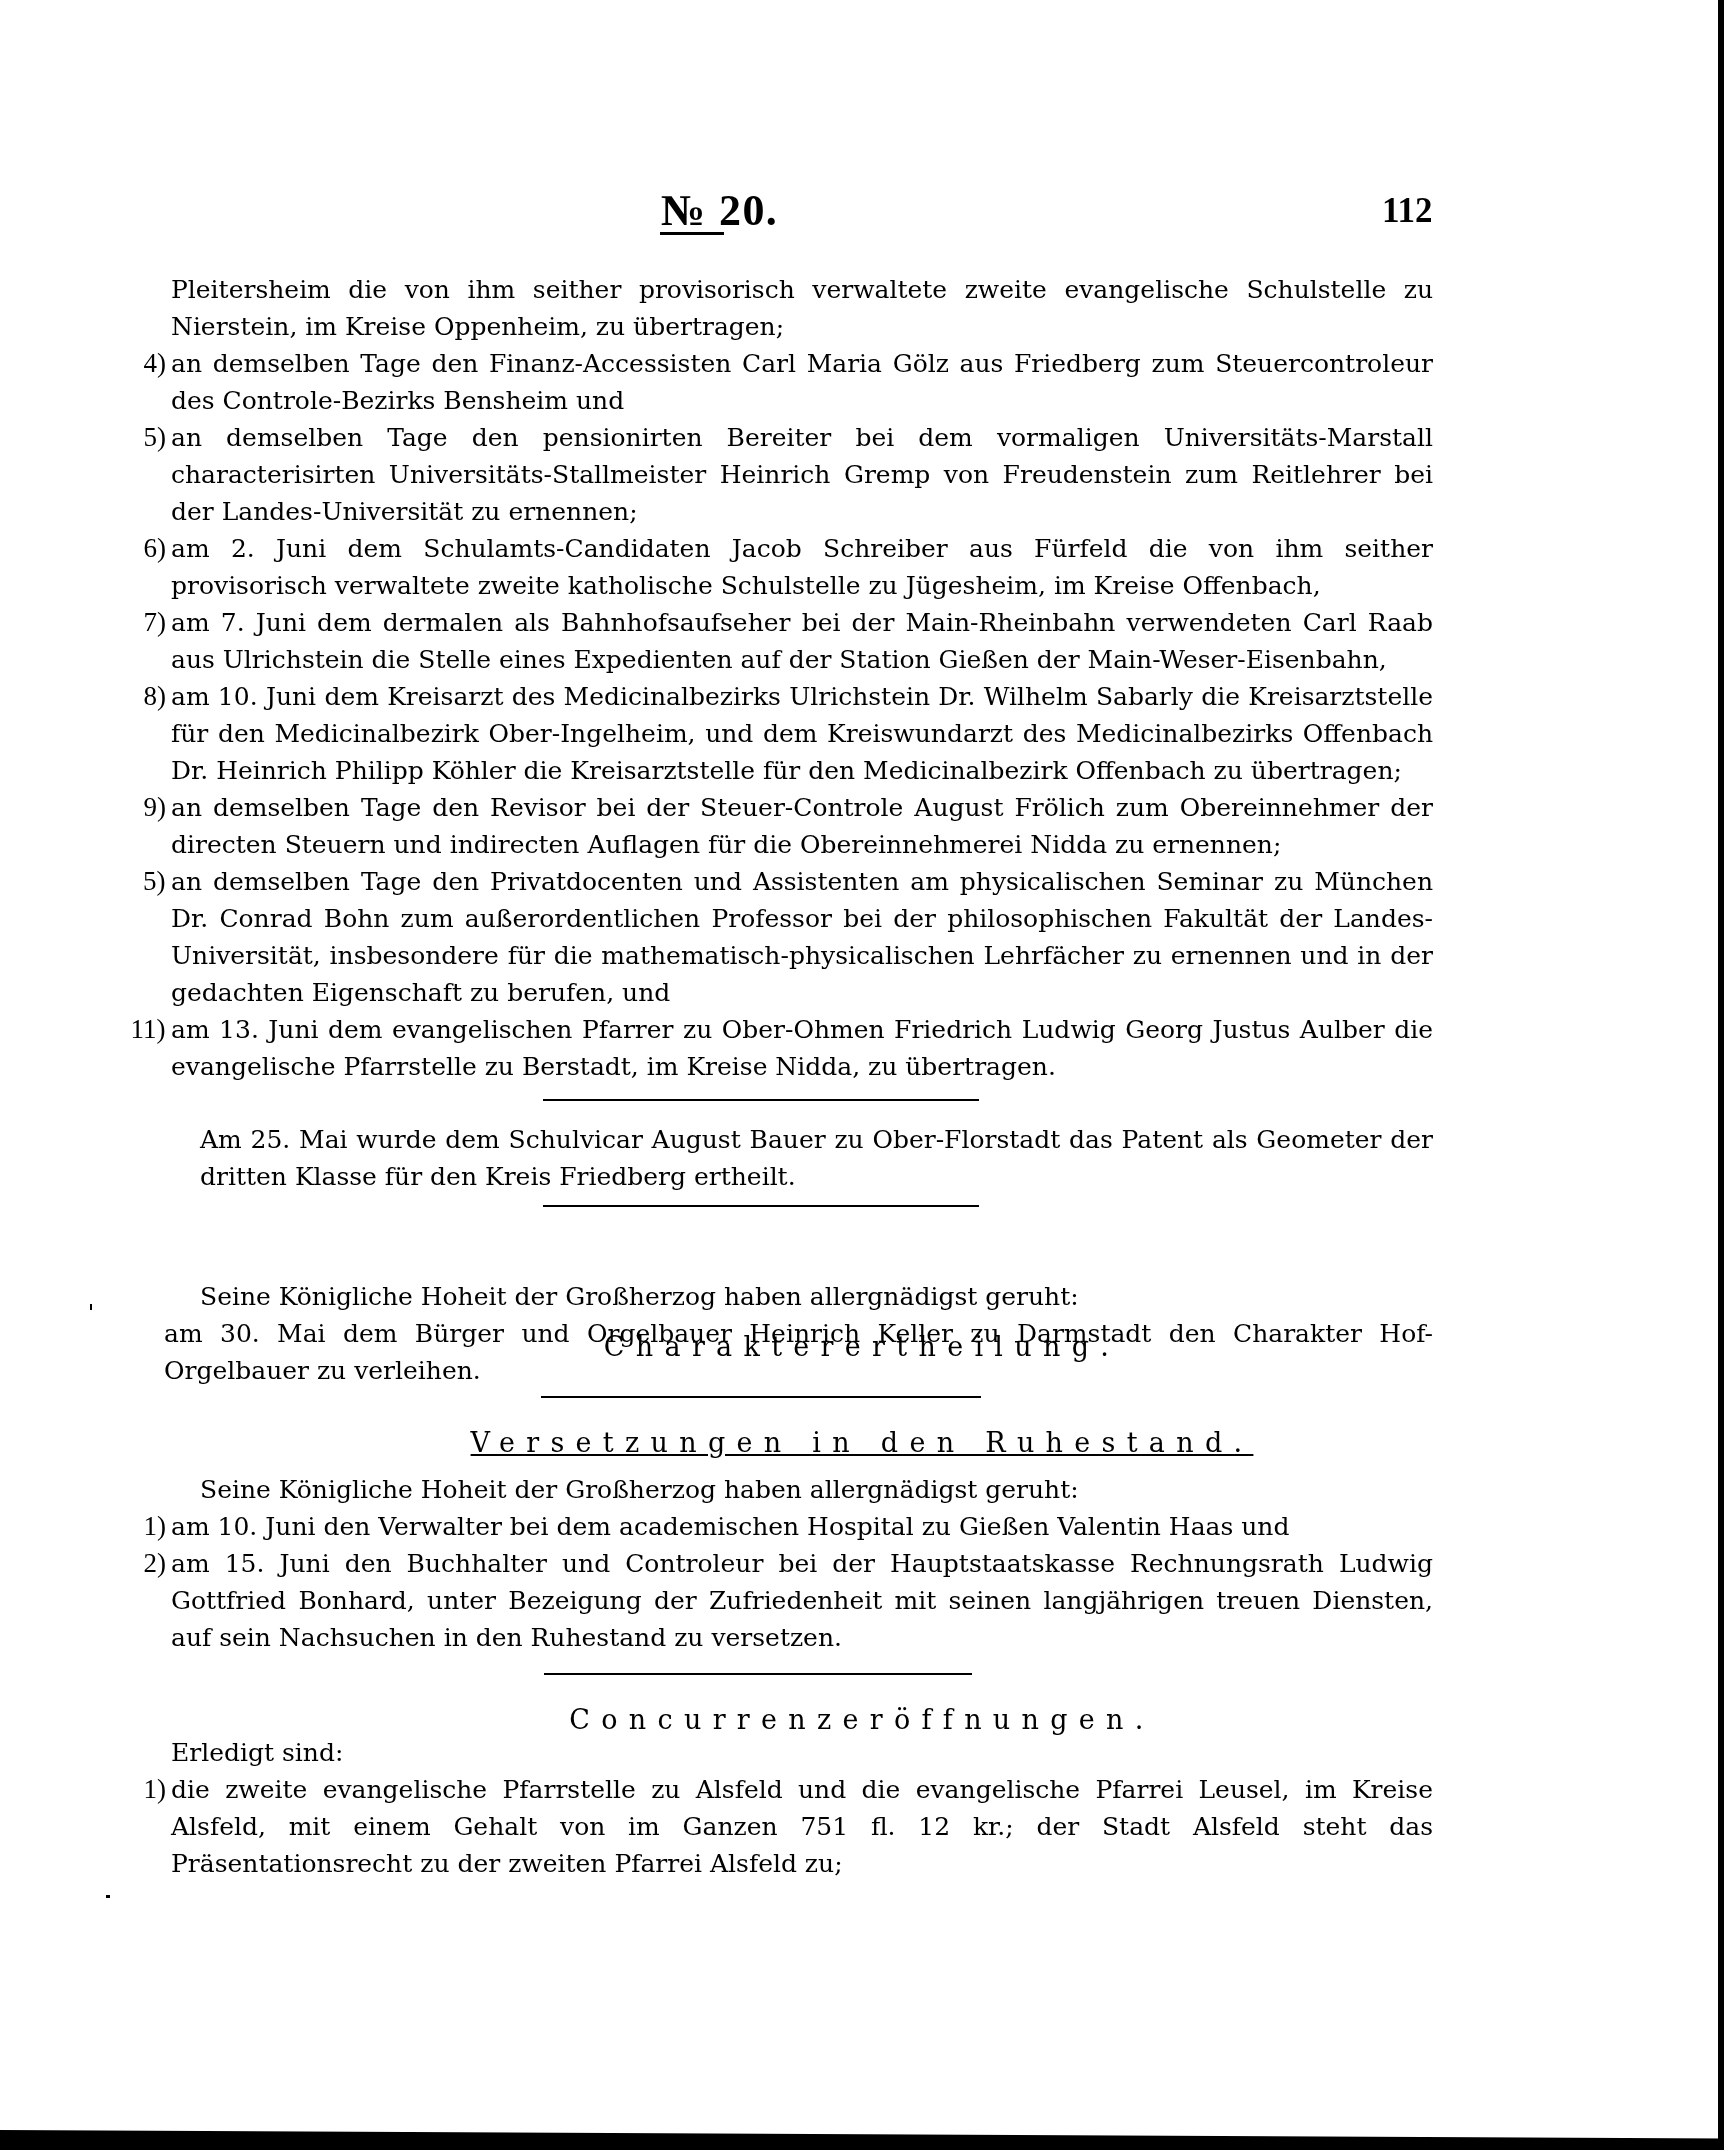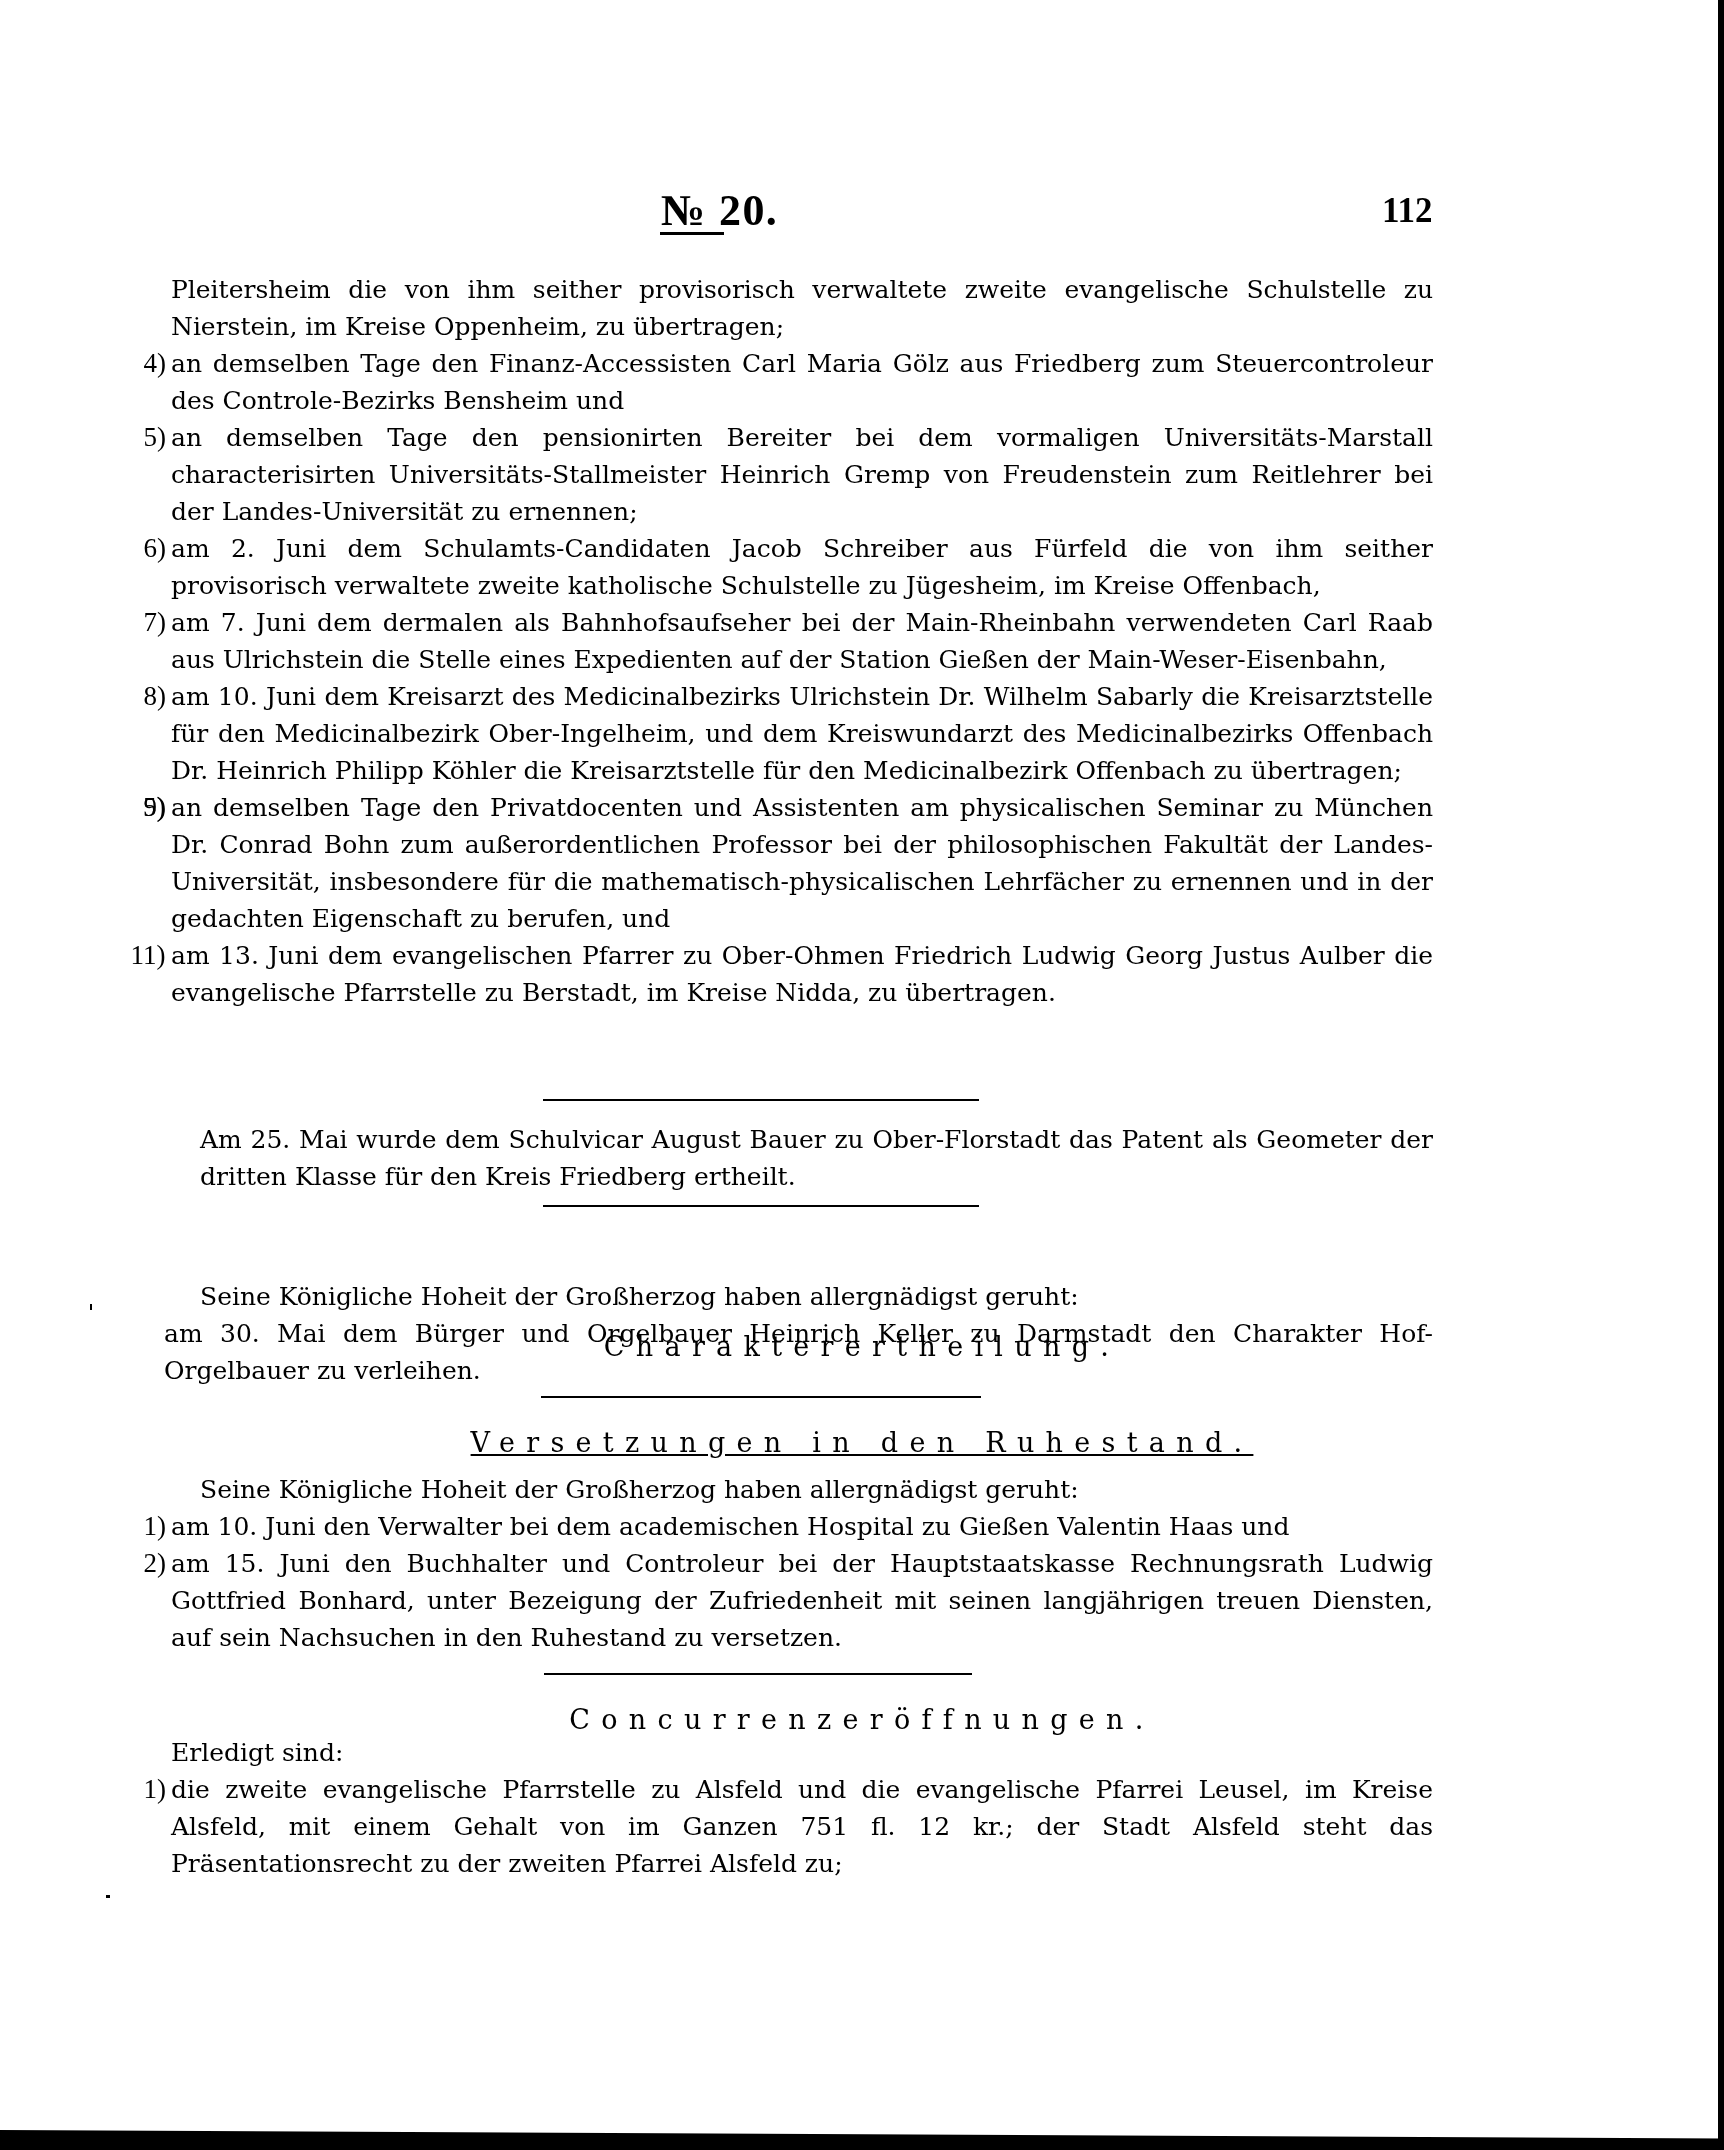--- a/index.html
+++ b/index.html
@@ -81,20 +81,21 @@
     <div class="entry">
       <span class="entry-num">7)</span>
       <span>am 7. Juni dem dermalen als Bahnhofsaufseher bei der Main-Rheinbahn verwendeten Carl Raab aus Ulrichstein die Stelle eines Expedienten auf der Station Gießen der Main-Weser-Eisenbahn,</span>
     </div>
     <div class="entry">
       <span class="entry-num">8)</span>
       <span>am 10. Juni dem Kreisarzt des Medicinalbezirks Ulrichstein Dr. Wilhelm Sabarly die Kreisarztstelle für den Medicinalbezirk Ober-Ingelheim, und dem Kreiswundarzt des Medicinalbezirks Offenbach Dr. Heinrich Philipp Köhler die Kreisarztstelle für den Medicinalbezirk Offenbach zu übertragen;</span>
     </div>
     <div class="entry">
       <span class="entry-num">9)</span>
+      <span>an demselben Tage den Revisor bei der Steuer-Controle August Frölich zum Obereinnehmer der directen Steuern und indirecten Auflagen für die Obereinnehmerei Nidda zu ernennen;</span>
     </div>
     <div class="entry">
       <span class="entry-num wide">5)</span>
       <span>an demselben Tage den Privatdocenten und Assistenten am physicalischen Seminar zu München Dr. Conrad Bohn zum außerordentlichen Professor bei der philosophischen Fakultät der Landes-Universität, insbesondere für die mathematisch-physicalischen Lehrfächer zu ernennen und in der gedachten Eigenschaft zu berufen, und</span>
     </div>
     <div class="entry">
       <span class="entry-num wide">11)</span>
       <span>am 13. Juni dem evangelischen Pfarrer zu Ober-Ohmen Friedrich Ludwig Georg Justus Aulber die evangelische Pfarrstelle zu Berstadt, im Kreise Nidda, zu übertragen.</span>
     </div>
   </div>

